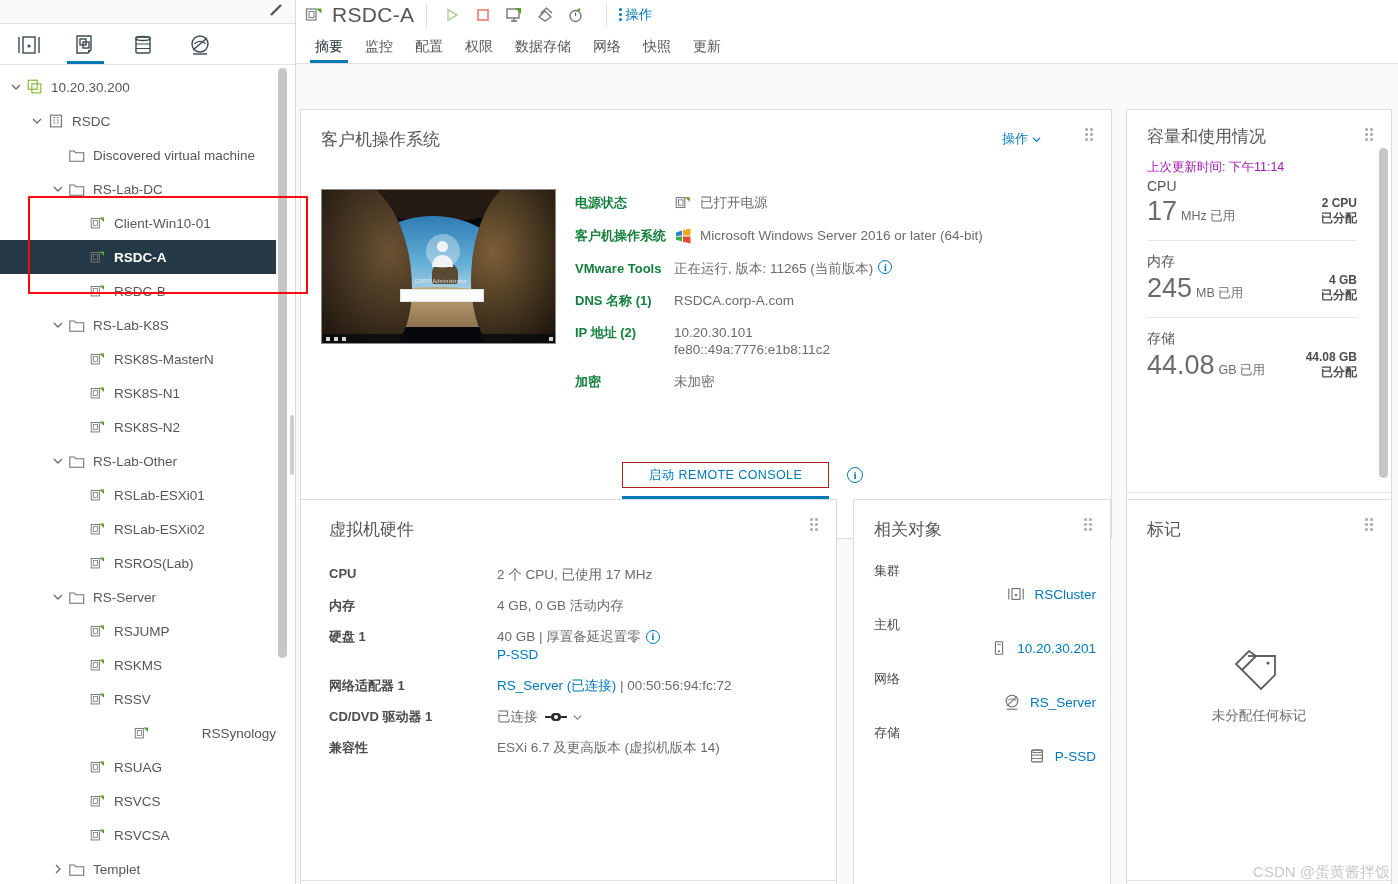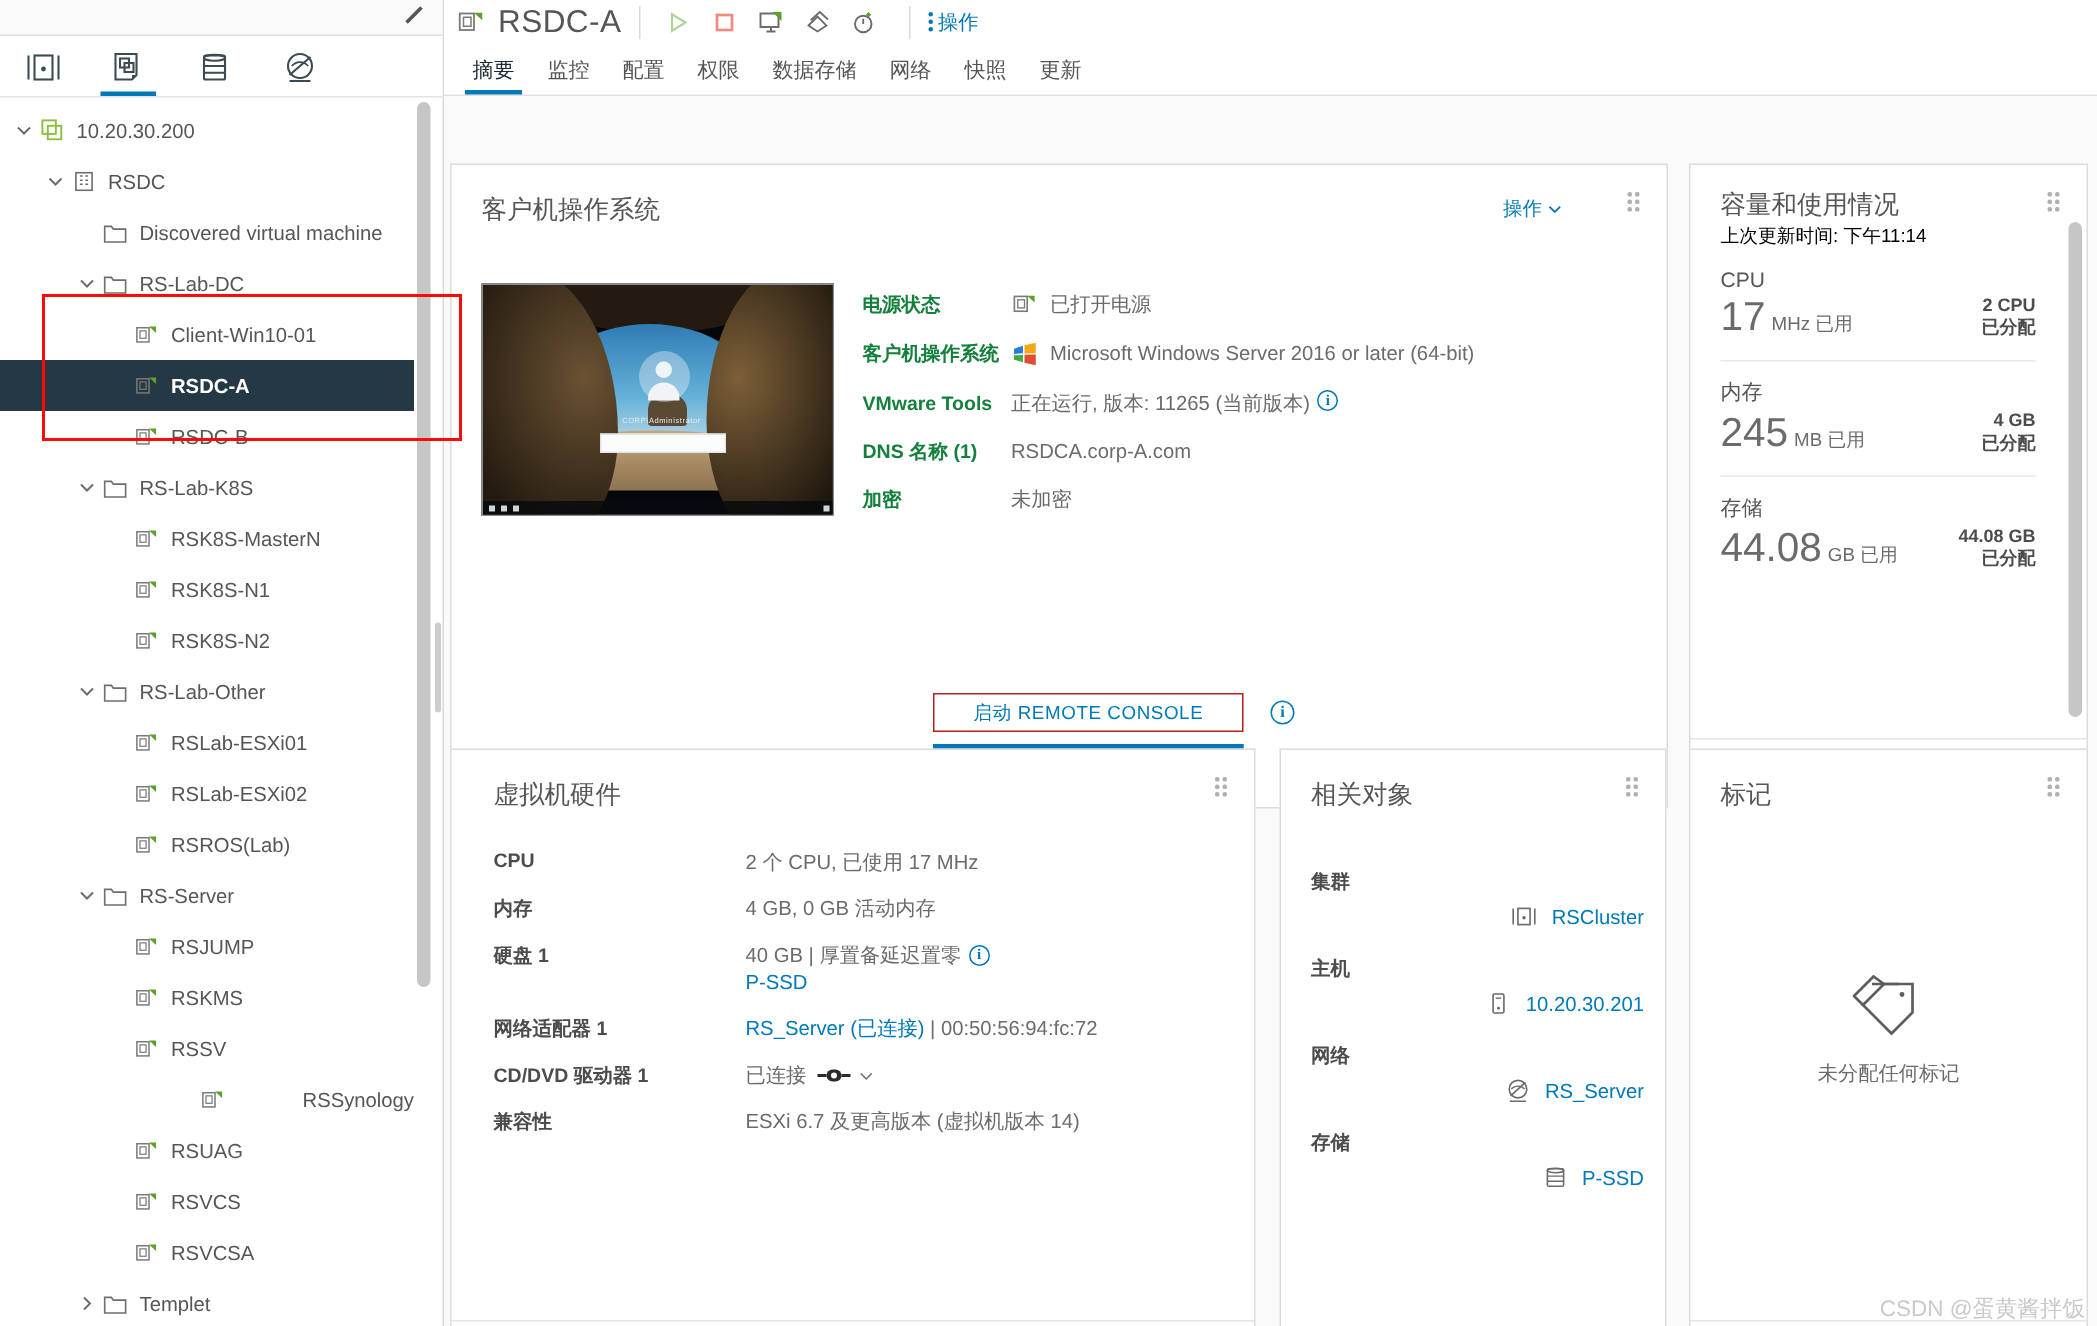--- a/index.html
+++ b/index.html
@@ -218,21 +218,21 @@
              align-items: flex-start; }
   .info-i {
     display: inline-flex; width: 14px; height: 14px; border: 1px solid #0079b8;
     border-radius: 50%; color: #0079b8; font-size: 10px; font-weight: bold;
     align-items: center; justify-content: center; margin-left: 5px;
     font-family: "Liberation Serif", serif; flex: 0 0 14px; cursor: pointer;
   }
 
   
   #card-cap { left: 830px; top: 44px; width: 266px; height: 430px; }
-  #cap-updated { font-size: 12.5px; color: #000000; margin-top: 1px; }
+  #cap-updated { font-size: 12.5px; color: #a21caf; margin-top: 11px; }
   .cap-block { padding: 0 0 0 0; }
   .cap-name { font-size: 14px; color: #565656; margin-bottom: 2px; }
   .cap-line { display: flex; align-items: flex-end; justify-content: space-between; }
   .cap-big { font-size: 27px; color: #6b6b6b; font-weight: 300; line-height: 30px; }
   .cap-unit { font-size: 12.5px; color: #6b6b6b; margin-left: 4px; }
   .cap-right { font-size: 12px; color: #4c4c4c; font-weight: bold; text-align: right;
                line-height: 15px; }
   .cap-hr { height: 1px; background: #e8e8e8; margin: 14px 0 12px 0; }
   #cap-scroll {
     position: absolute; right: 3px; top: 38px; width: 9px; height: 330px;
@@ -244,21 +244,21 @@
   .hw-row { display: flex; margin-bottom: 13px; }
   .hw-lbl { width: 168px; flex: 0 0 168px; font-weight: bold; font-size: 13px; color: #4c4c4c; }
   .hw-val { font-size: 13.5px; color: #6b6b6b; line-height: 18px; }
   .hw-val a { color: #0079b8; text-decoration: none; cursor: pointer; }
   .cd-toggle {
     display: inline-flex; align-items: center; margin-left: 6px; cursor: pointer;
   }
 
   
   #card-rel { left: 557px; top: 434px; width: 258px; height: 428px; }
-  .rel-h { font-weight: bold; font-size: 13px; color: #4c4c4c; margin: 17px 0 5px 0; }
+  .rel-h { font-weight: normal; font-size: 13px; color: #4c4c4c; margin: 0 0 5px 0; }
   .rel-item { display: flex; align-items: center; margin: 0 0 13px 2px; justify-content: flex-end; }
   .rel-item .ic { width: 18px; height: 18px; margin-right: 9px; flex: 0 0 18px; }
   .rel-item span { color: #0079b8; font-size: 13.5px; cursor: pointer; }
 
   
   #card-tags { left: 830px; top: 434px; width: 266px; height: 428px; }
   #tags-empty {
     position: absolute; left: 0; right: 0; top: 150px; text-align: center;
   }
   #tags-empty div { margin-top: 12px; font-size: 13.5px; color: #6b6b6b; }
@@ -691,20 +691,27 @@
               <span>正在运行, 版本: 11265 (当前版本)</span>
               <span class="info-i">i</span>
             </div>
           </div>
 
           <div class="gos-row">
             <div class="gos-lbl">DNS 名称 (1)</div>
             <div class="gos-val">RSDCA.corp-A.com</div>
           </div>
 
+          <div class="gos-row">
+            <div class="gos-lbl">IP 地址 (2)</div>
+            <div class="gos-val" style="flex-direction:column">
+              <span>10.20.30.101</span>
+              <span>fe80::49a:7776:e1b8:11c2</span>
+            </div>
+          </div>
 
           <div class="gos-row">
             <div class="gos-lbl">加密</div>
             <div class="gos-val">未加密</div>
           </div>
         </div>
 
         <div id="btn-remote" class="btn-outline">启动 REMOTE CONSOLE</div>
         <span class="info-i" style="position:absolute;left:541px;top:357px;width:16px;height:16px;font-size:11px">i</span>
         <div id="btn-web" class="btn-solid">启动 WEB 控制台</div>

